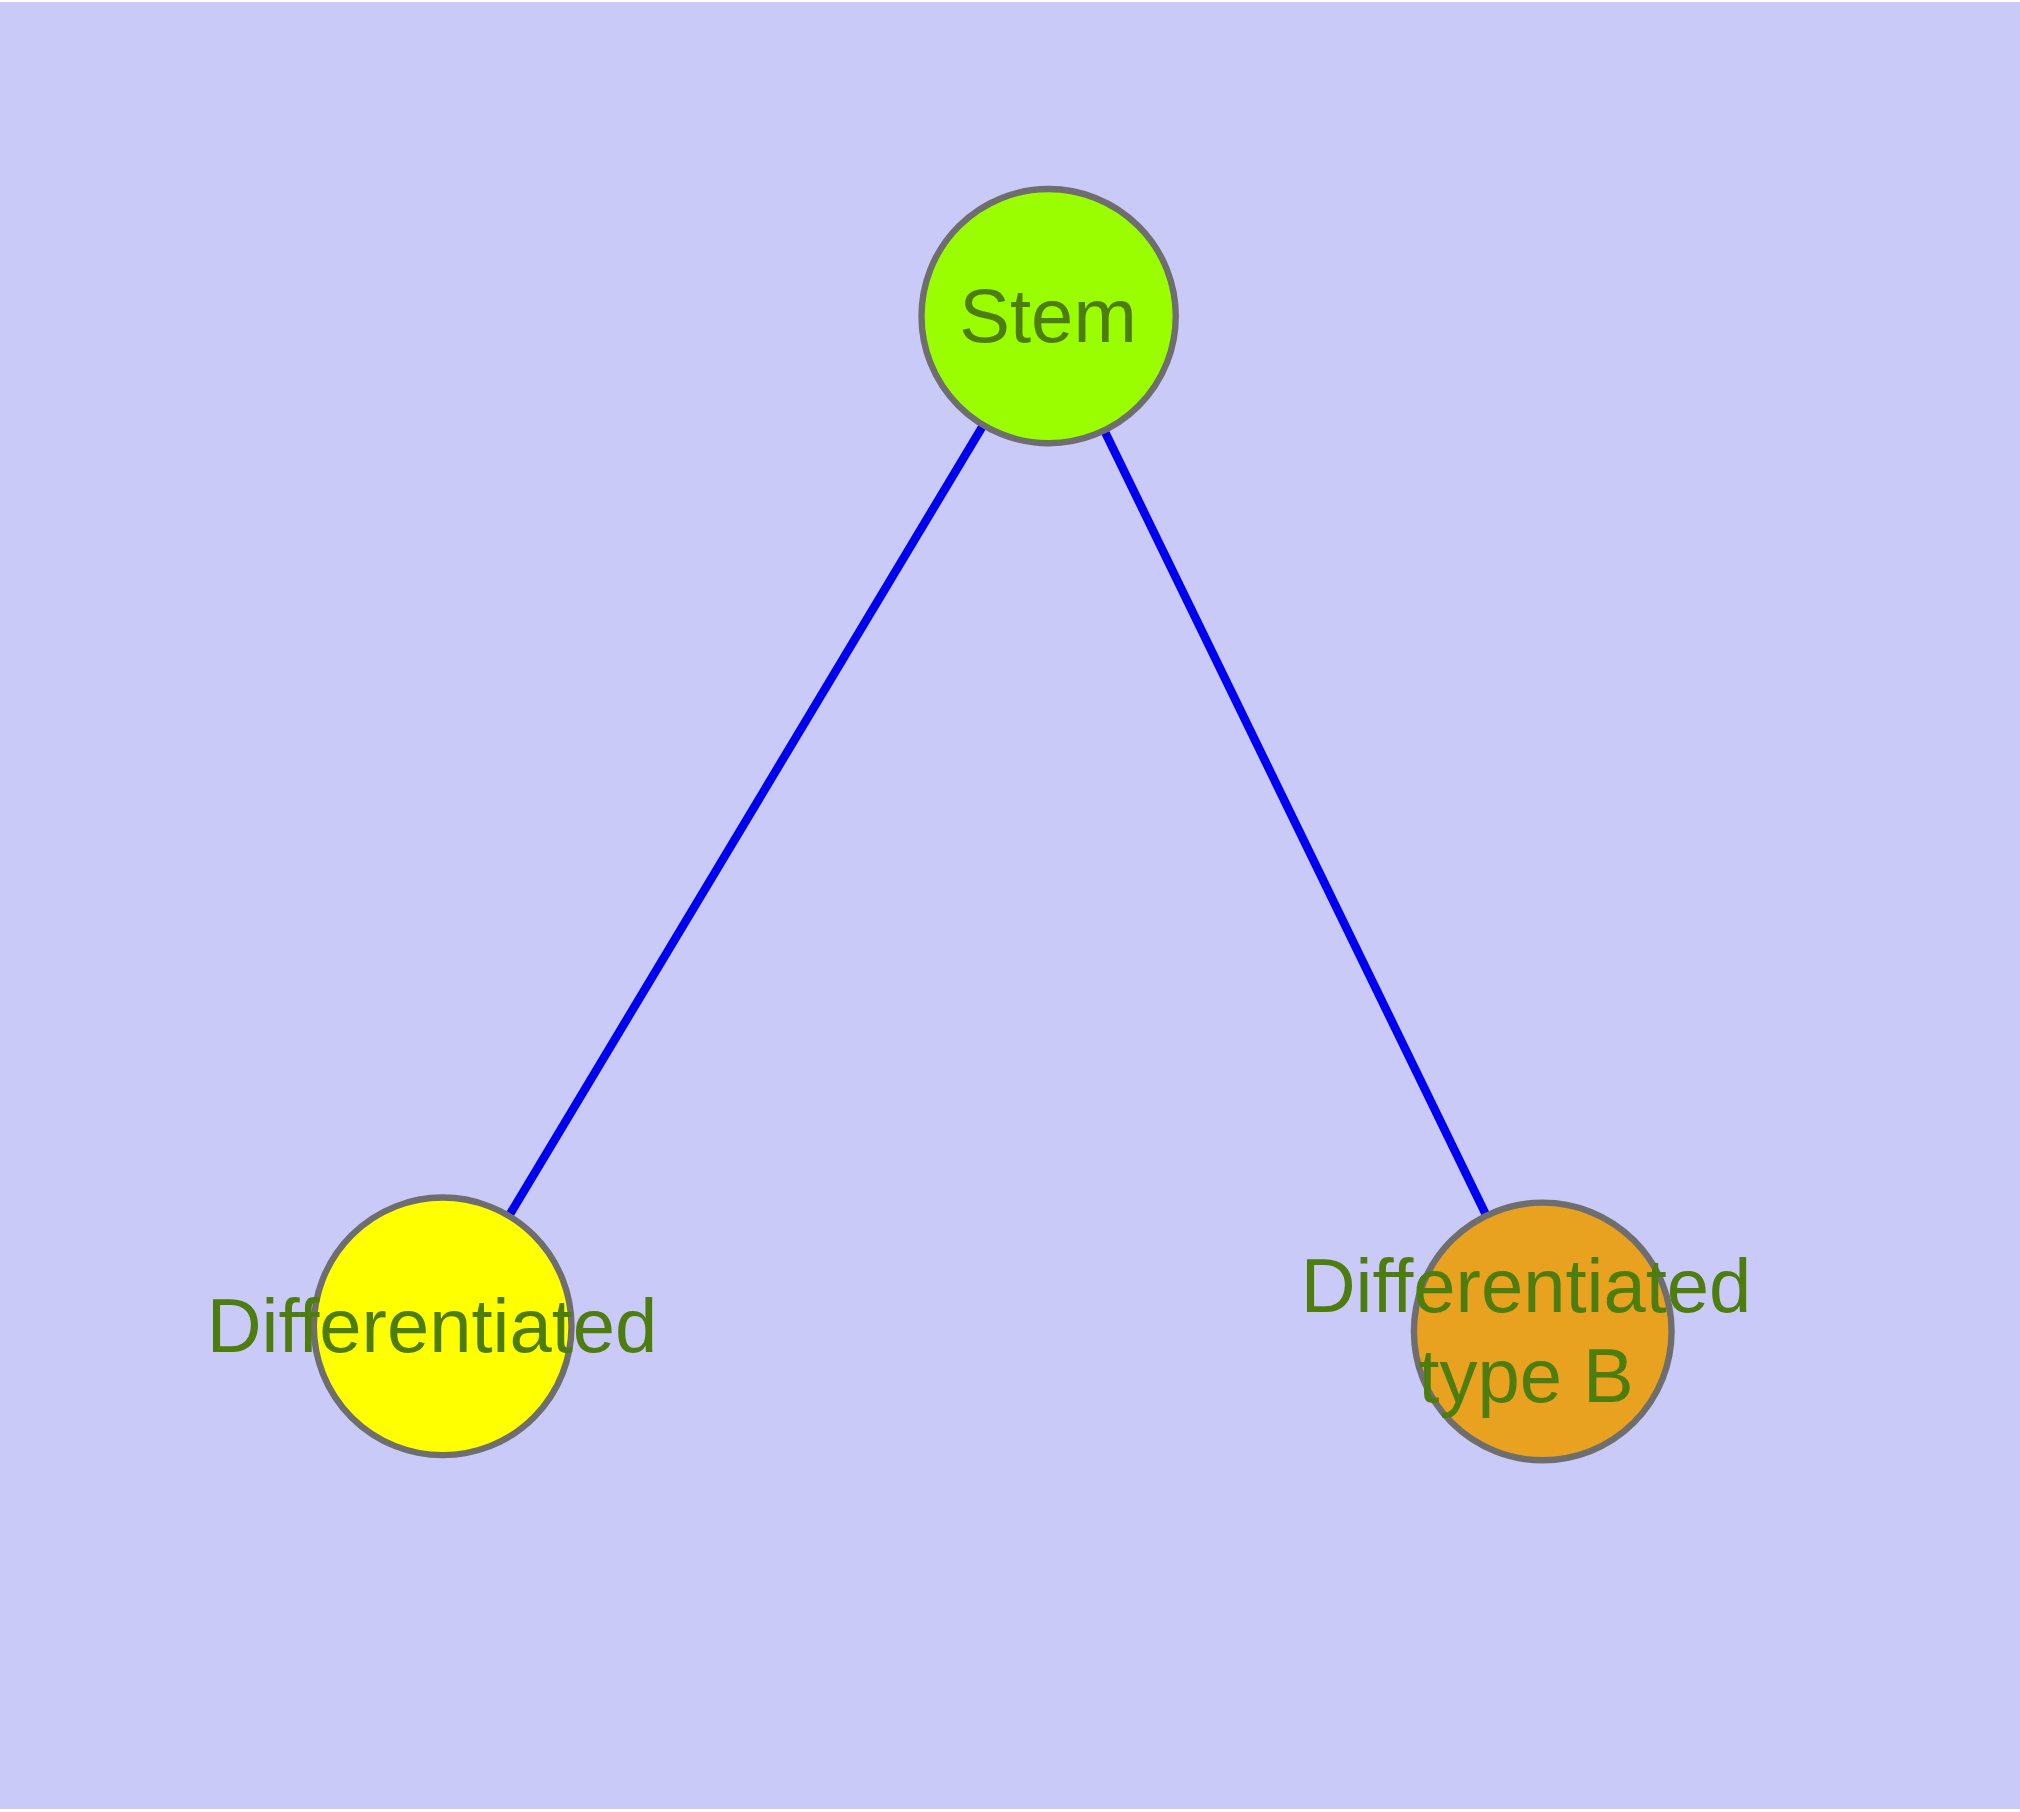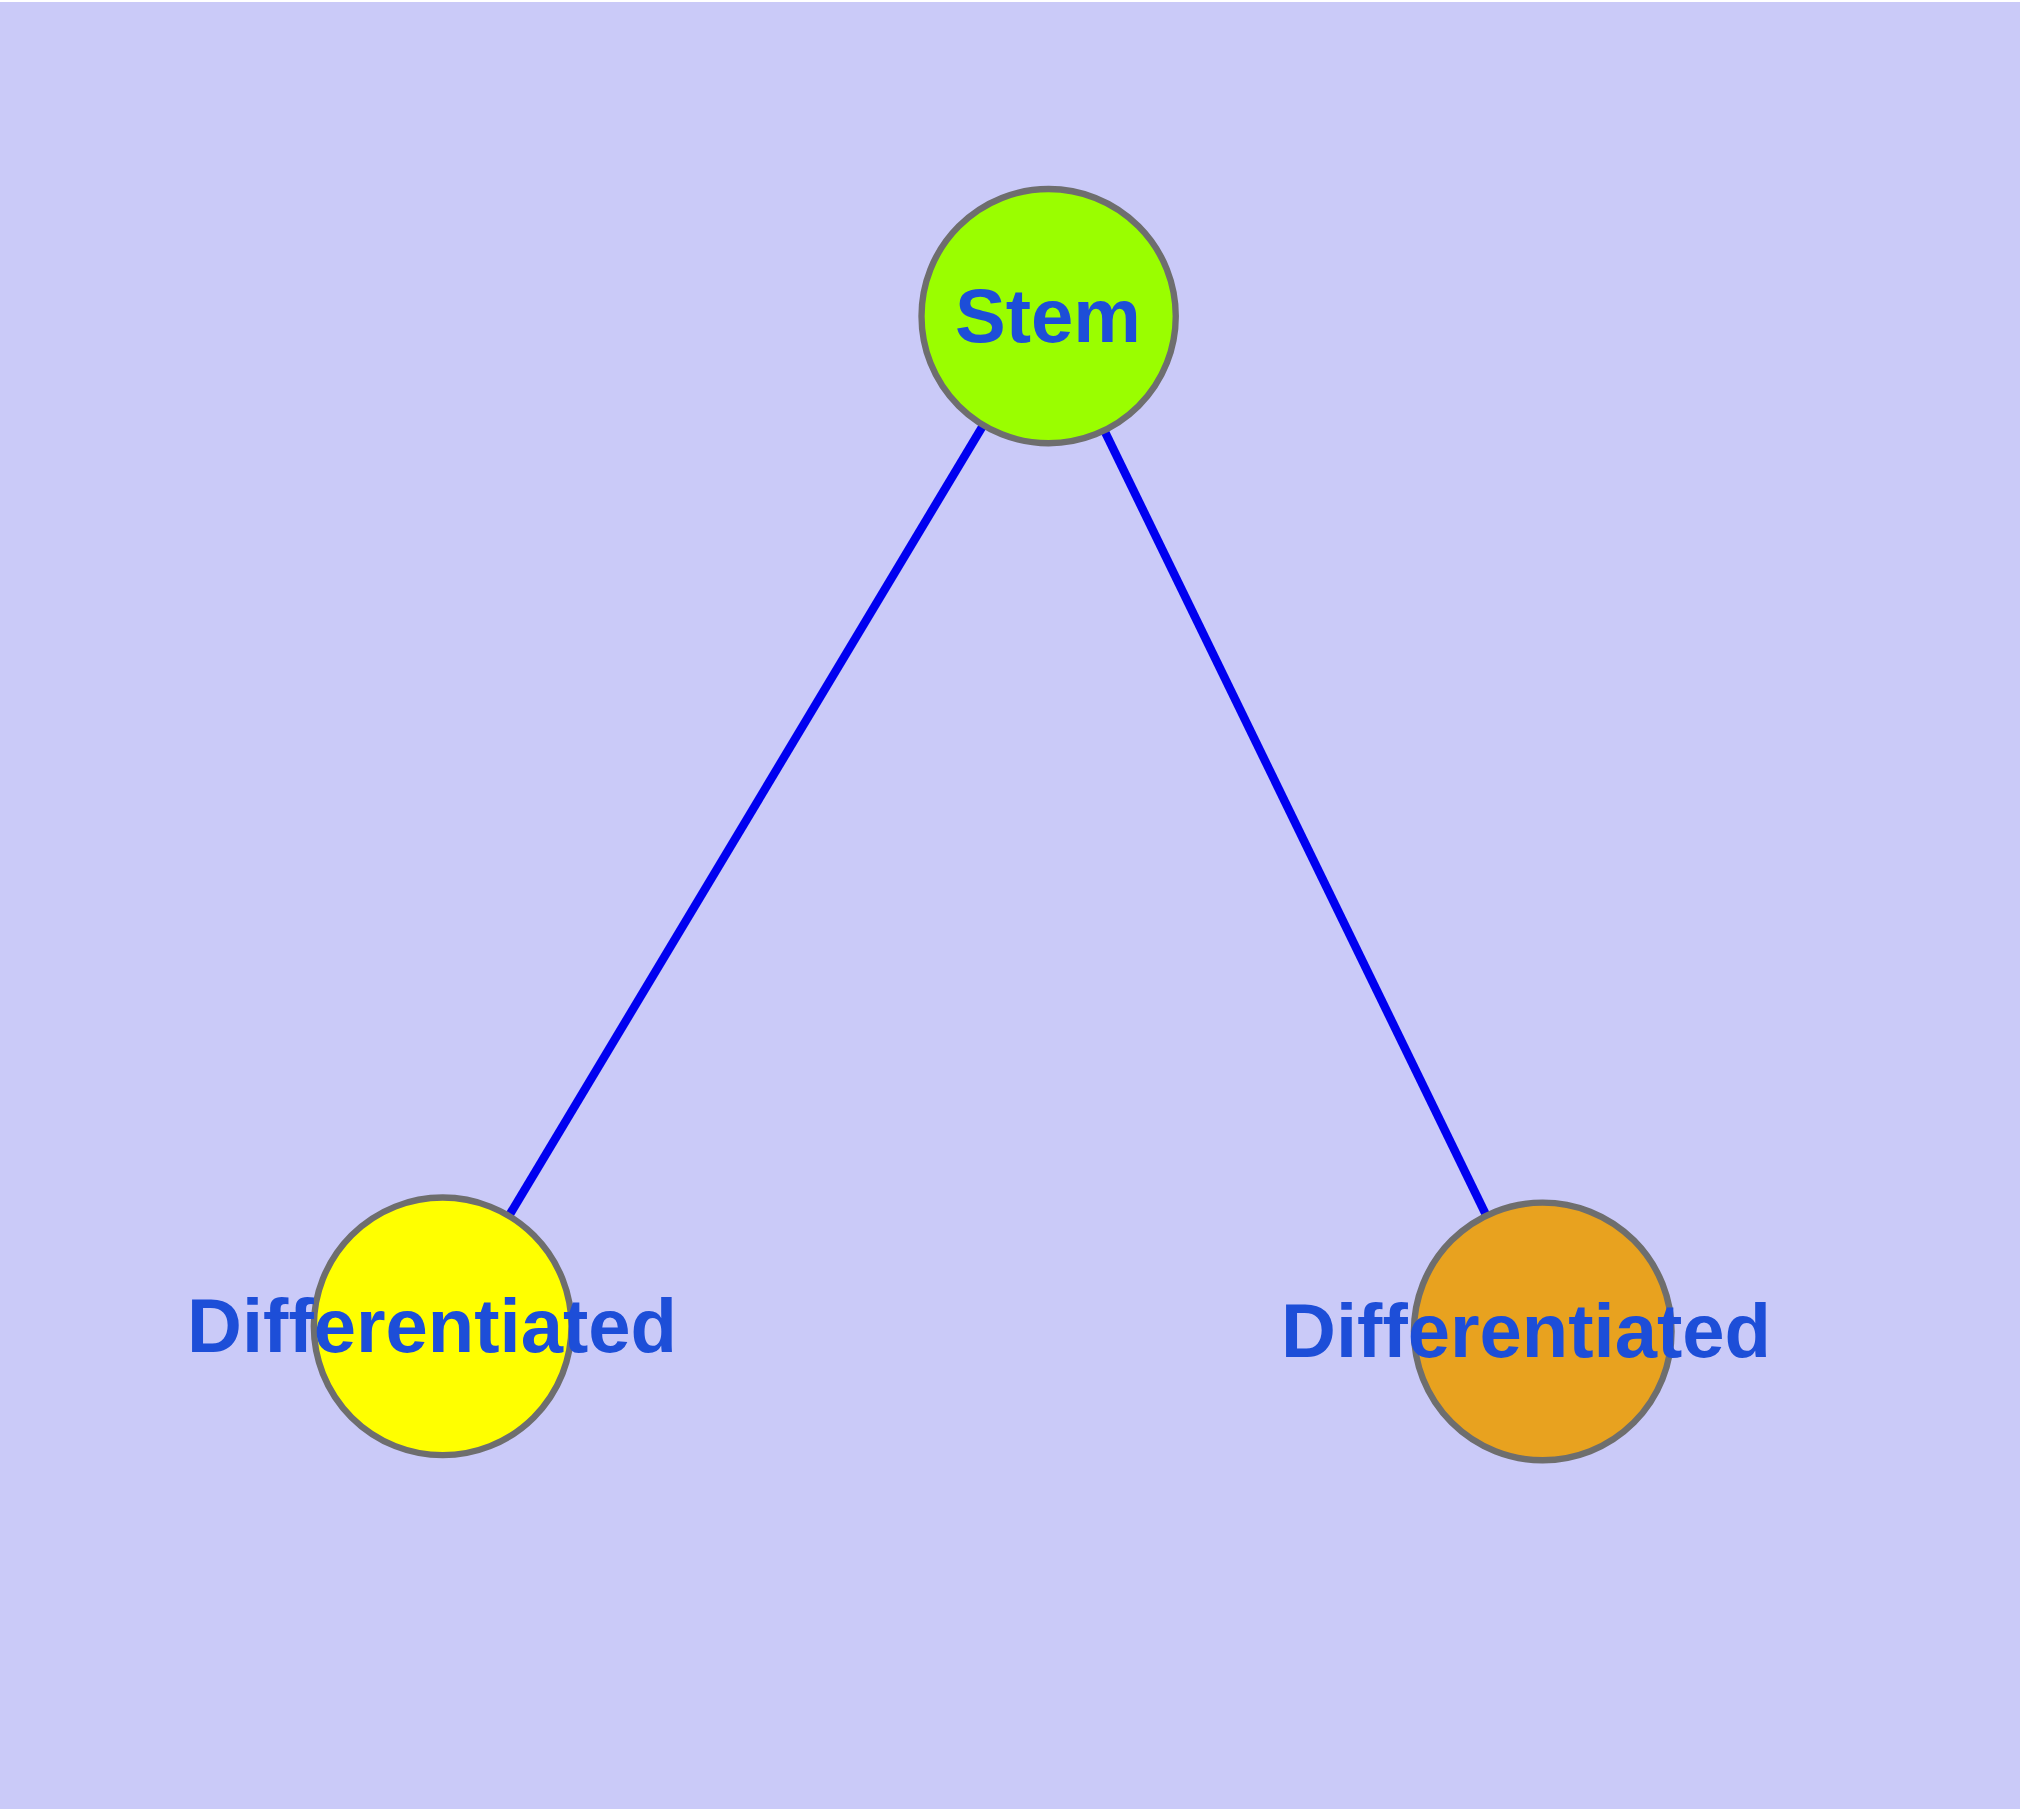--- a/index.html
+++ b/index.html
@@ -32,22 +32,22 @@
     display: block;
   }
   .graph-svg circle {
     stroke: #6e6e6e;
     stroke-width: 7.5;
   }
   .node-label {
     position: absolute;
     transform: translate(-50%, -50%);
     text-align: center;
-    color: #1d4ed8;
-    font-weight: bold;
+    color: #4d7c0f;
+    font-weight: normal;
     font-size: 76px;
     line-height: 90px;
     white-space: nowrap;
     letter-spacing: 0px;
   }
   .node-label div {
     white-space: nowrap;
   }
 </style>
 </head>
@@ -67,15 +67,16 @@
   </svg>
 
   <div class="node-label" style="left:1048px; top:316px;">Stem</div>
 
   <div class="node-label" style="left:432px; top:1326px;">
     <div>Differentiated</div>
   </div>
 
   <div class="node-label" style="left:1526px; top:1331px;">
     <div>Differentiated</div>
+    <div>type B</div>
   </div>
 </div>
 
 
 </body></html>

